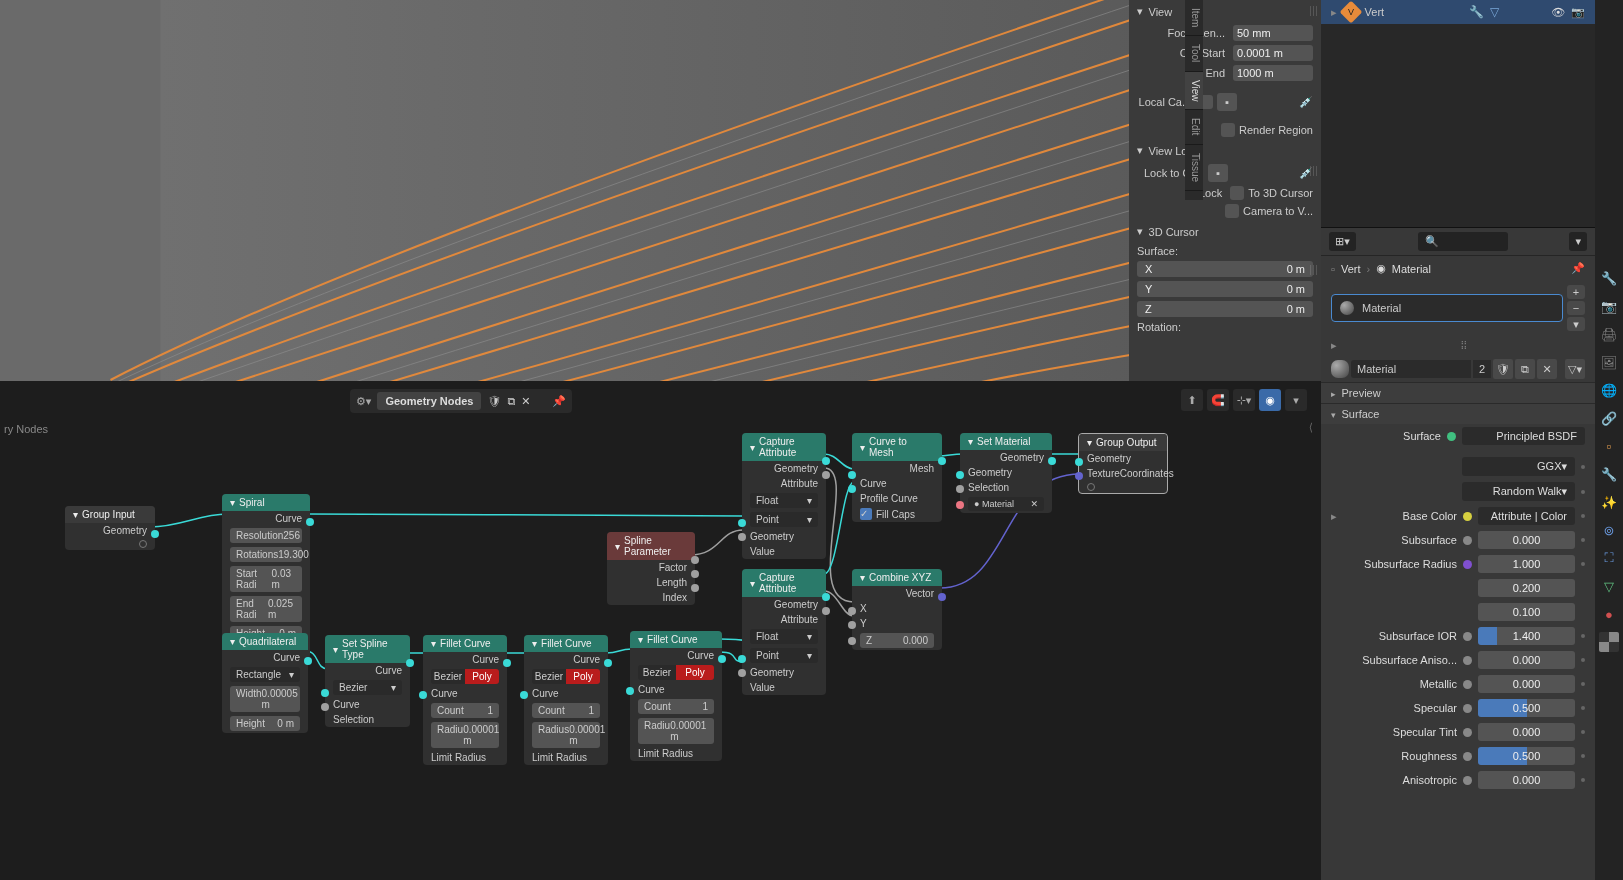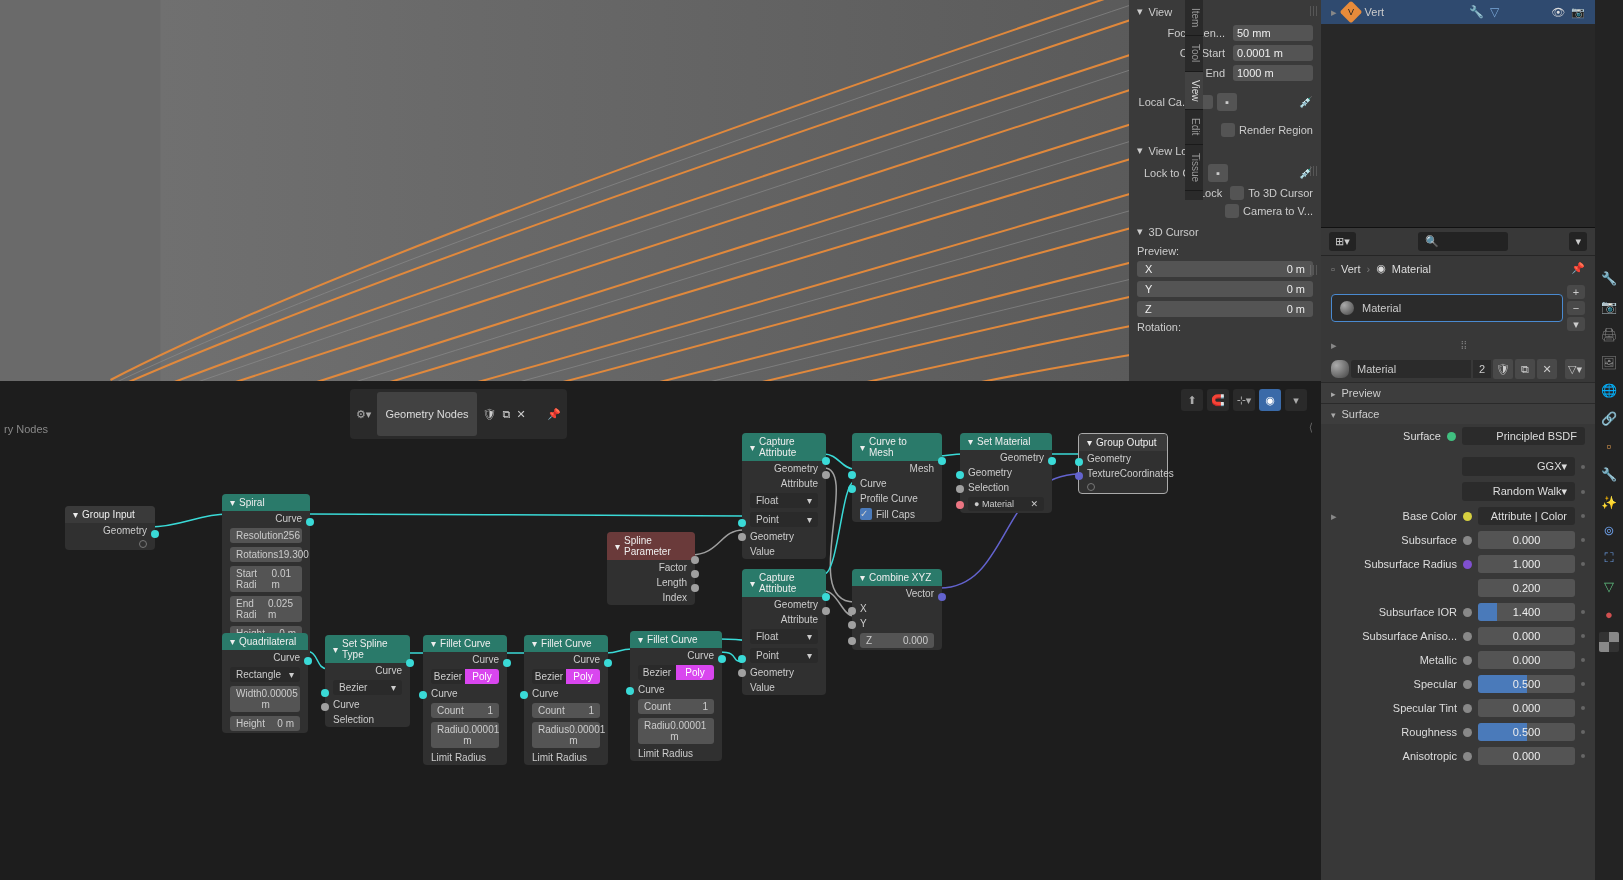--- a/index.html
+++ b/index.html
@@ -21,40 +21,40 @@
 .n-panel .val { width: 80px; background: #545454; border-radius: 3px; color: #eee; padding: 2px 4px; }
 .n-panel .checkbox { width: 14px; height: 14px; background: #545454; border-radius: 3px; display: inline-block; }
 .grip { position:absolute; right:3px; width:8px; height:10px; opacity:.3; background:repeating-linear-gradient(90deg,#999 0 1px,transparent 1px 3px);}
 
 .tab-strip { position: absolute; right: -1px; top: 0; width: 18px; background: #2a2a2a; display:flex; flex-direction:column; }
 .tab-strip .tab { writing-mode: vertical-rl; padding: 8px 2px; color: #999; font-size: 10px; border-bottom: 1px solid #1a1a1a; cursor:pointer; }
 .tab-strip .tab.active { background: #424242; color:#ddd;}
 
 .nodes-area { flex: 1; background: #1d1d1d; position: relative; overflow: hidden; }
 .nodes-header { position: absolute; top: 8px; left: 350px; display: flex; align-items: center; gap: 6px; background: #2a2a2a; border-radius: 4px; padding: 3px 6px; }
-.nodes-header .combo { background: #424242; border-radius: 3px; padding: 16px 8px; color: #ddd; }
+.nodes-header .combo { background: #424242; border-radius: 3px; padding: 3px 8px; color: #ddd; font-weight: bold; }
 .ry-nodes { position: absolute; top: 42px; left: 4px; color: #888; }
 .nodes-tools { position: absolute; top: 8px; right: 14px; display: flex; gap: 4px; }
 .nodes-tools .btn { width: 22px; height: 22px; background: #2a2a2a; border-radius: 3px; display:flex;align-items:center;justify-content:center; color:#aaa;}
 .nodes-tools .btn.blue { background: #3a6aa8; color:#fff; }
 
 .node { position: absolute; background: #303030; border-radius: 4px; font-size: 10px; color: #ccc; }
 .node-header { padding: 3px 8px; border-radius: 4px 4px 0 0; display: flex; align-items: center; gap: 4px; color: #eee; }
 .node-header.teal { background: #2a7a6a; }
 .node-header.dark { background: #3a3a3a; }
 .node-header.maroon { background: #6a3a3a; }
 .node .prop { display: flex; padding: 2px 8px; align-items: center; gap: 4px; }
 .node .prop.out { justify-content: flex-end; }
 .node .dropdown { background: #2a2a2a; border-radius: 3px; padding: 2px 6px; width: 100%; display:flex; justify-content:space-between; }
 .node .field { background: #545454; border-radius: 3px; padding: 2px 6px; width: 100%; display:flex; justify-content:space-between; font-size:10px;}
 .node .check { width: 12px; height: 12px; background: #4a4a4a; border-radius: 2px; }
 .node .check.on { background: #4a7aba; }
 .node .toggle { display: flex; width: 100%; }
 .node .toggle .opt { flex: 1; text-align: center; background: #2a2a2a; padding: 2px; }
-.node .toggle .opt.active { background: #d946ef; color: #fff; }
+.node .toggle .opt.active { background: #b91c1c; color: #fff; }
 .node .toggle .opt:first-child { border-radius: 3px 0 0 3px; }
 .node .toggle .opt:last-child { border-radius: 0 3px 3px 0; }
 .socket { width: 8px; height: 8px; border-radius: 4px; position: absolute; }
 .socket.geo { background: #3adad7; }
 .socket.val { background: #a0a0a0; }
 .socket.vec { background: #6363ce; }
 .socket.mat { background: #eb7582; }
 
 .r-tool-col { width: 28px; background: #232323; display: flex; flex-direction: column; align-items: center; padding-top: 268px; gap: 8px; }
 .r-tool-col .icon { width: 20px; height: 20px; display: flex; align-items: center; justify-content: center; color: #888; font-size: 13px; cursor:pointer;}
@@ -204,21 +204,21 @@
             <span class="checkbox"></span>
             <span>To 3D Cursor</span>
           </div>
         <div class="row">
             <div class="lbl"></div>
             <span class="checkbox"></span>
             <span>Camera to V...</span>
           </div>
         <div class="pnl-header">▾ <span>3D Cursor</span><span class="grip" style="top:265px"></span></div>
         <div class="row" style="padding-left:8px">
-            <span>Preview:</span>
+            <span>Surface:</span>
           </div>
         <div class="row">
             <div class="val" style="width:100%;display:flex;justify-content:space-between;padding:2px 8px;">
               <span>X</span>
               <span>0 m</span>
             </div>
           </div>
         <div class="row">
             <div class="val" style="width:100%;display:flex;justify-content:space-between;padding:2px 8px;">
               <span>Y</span>
@@ -307,21 +307,21 @@
           </div>
         <div class="prop">
             <div class="field">
               <span>Rotations</span>
               <span>19.300</span>
             </div>
           </div>
         <div class="prop">
             <div class="field">
               <span>Start Radi</span>
-              <span>0.01 m</span>
+              <span>0.03 m</span>
             </div>
           </div>
         <div class="prop">
             <div class="field">
               <span>End Radi</span>
               <span>0.025 m</span>
             </div>
           </div>
         <div class="prop">
             <div class="field">
@@ -765,20 +765,27 @@
           <div class="lbl">Subsurface Radius</div>
           <span class="sock purple"></span>
           <div class="val">1.000</div>
           <span class="dot"></span>
         </div>
       <div class="shader-row">
           <span class="expand"></span>
           <div class="lbl"></div>
           <span style="width:9px"></span>
           <div class="val">0.200</div>
+          <span class="dot" style="opacity:0"></span>
+        </div>
+      <div class="shader-row">
+          <span class="expand"></span>
+          <div class="lbl"></div>
+          <span style="width:9px"></span>
+          <div class="val">0.100</div>
           <span class="dot" style="opacity:0"></span>
         </div>
       <div class="shader-row">
           <span class="expand"></span>
           <div class="lbl">Subsurface IOR</div>
           <span class="sock"></span>
           <div class="val slider" style="--p:20%">1.400</div>
           <span class="dot"></span>
         </div>
       <div class="shader-row">

